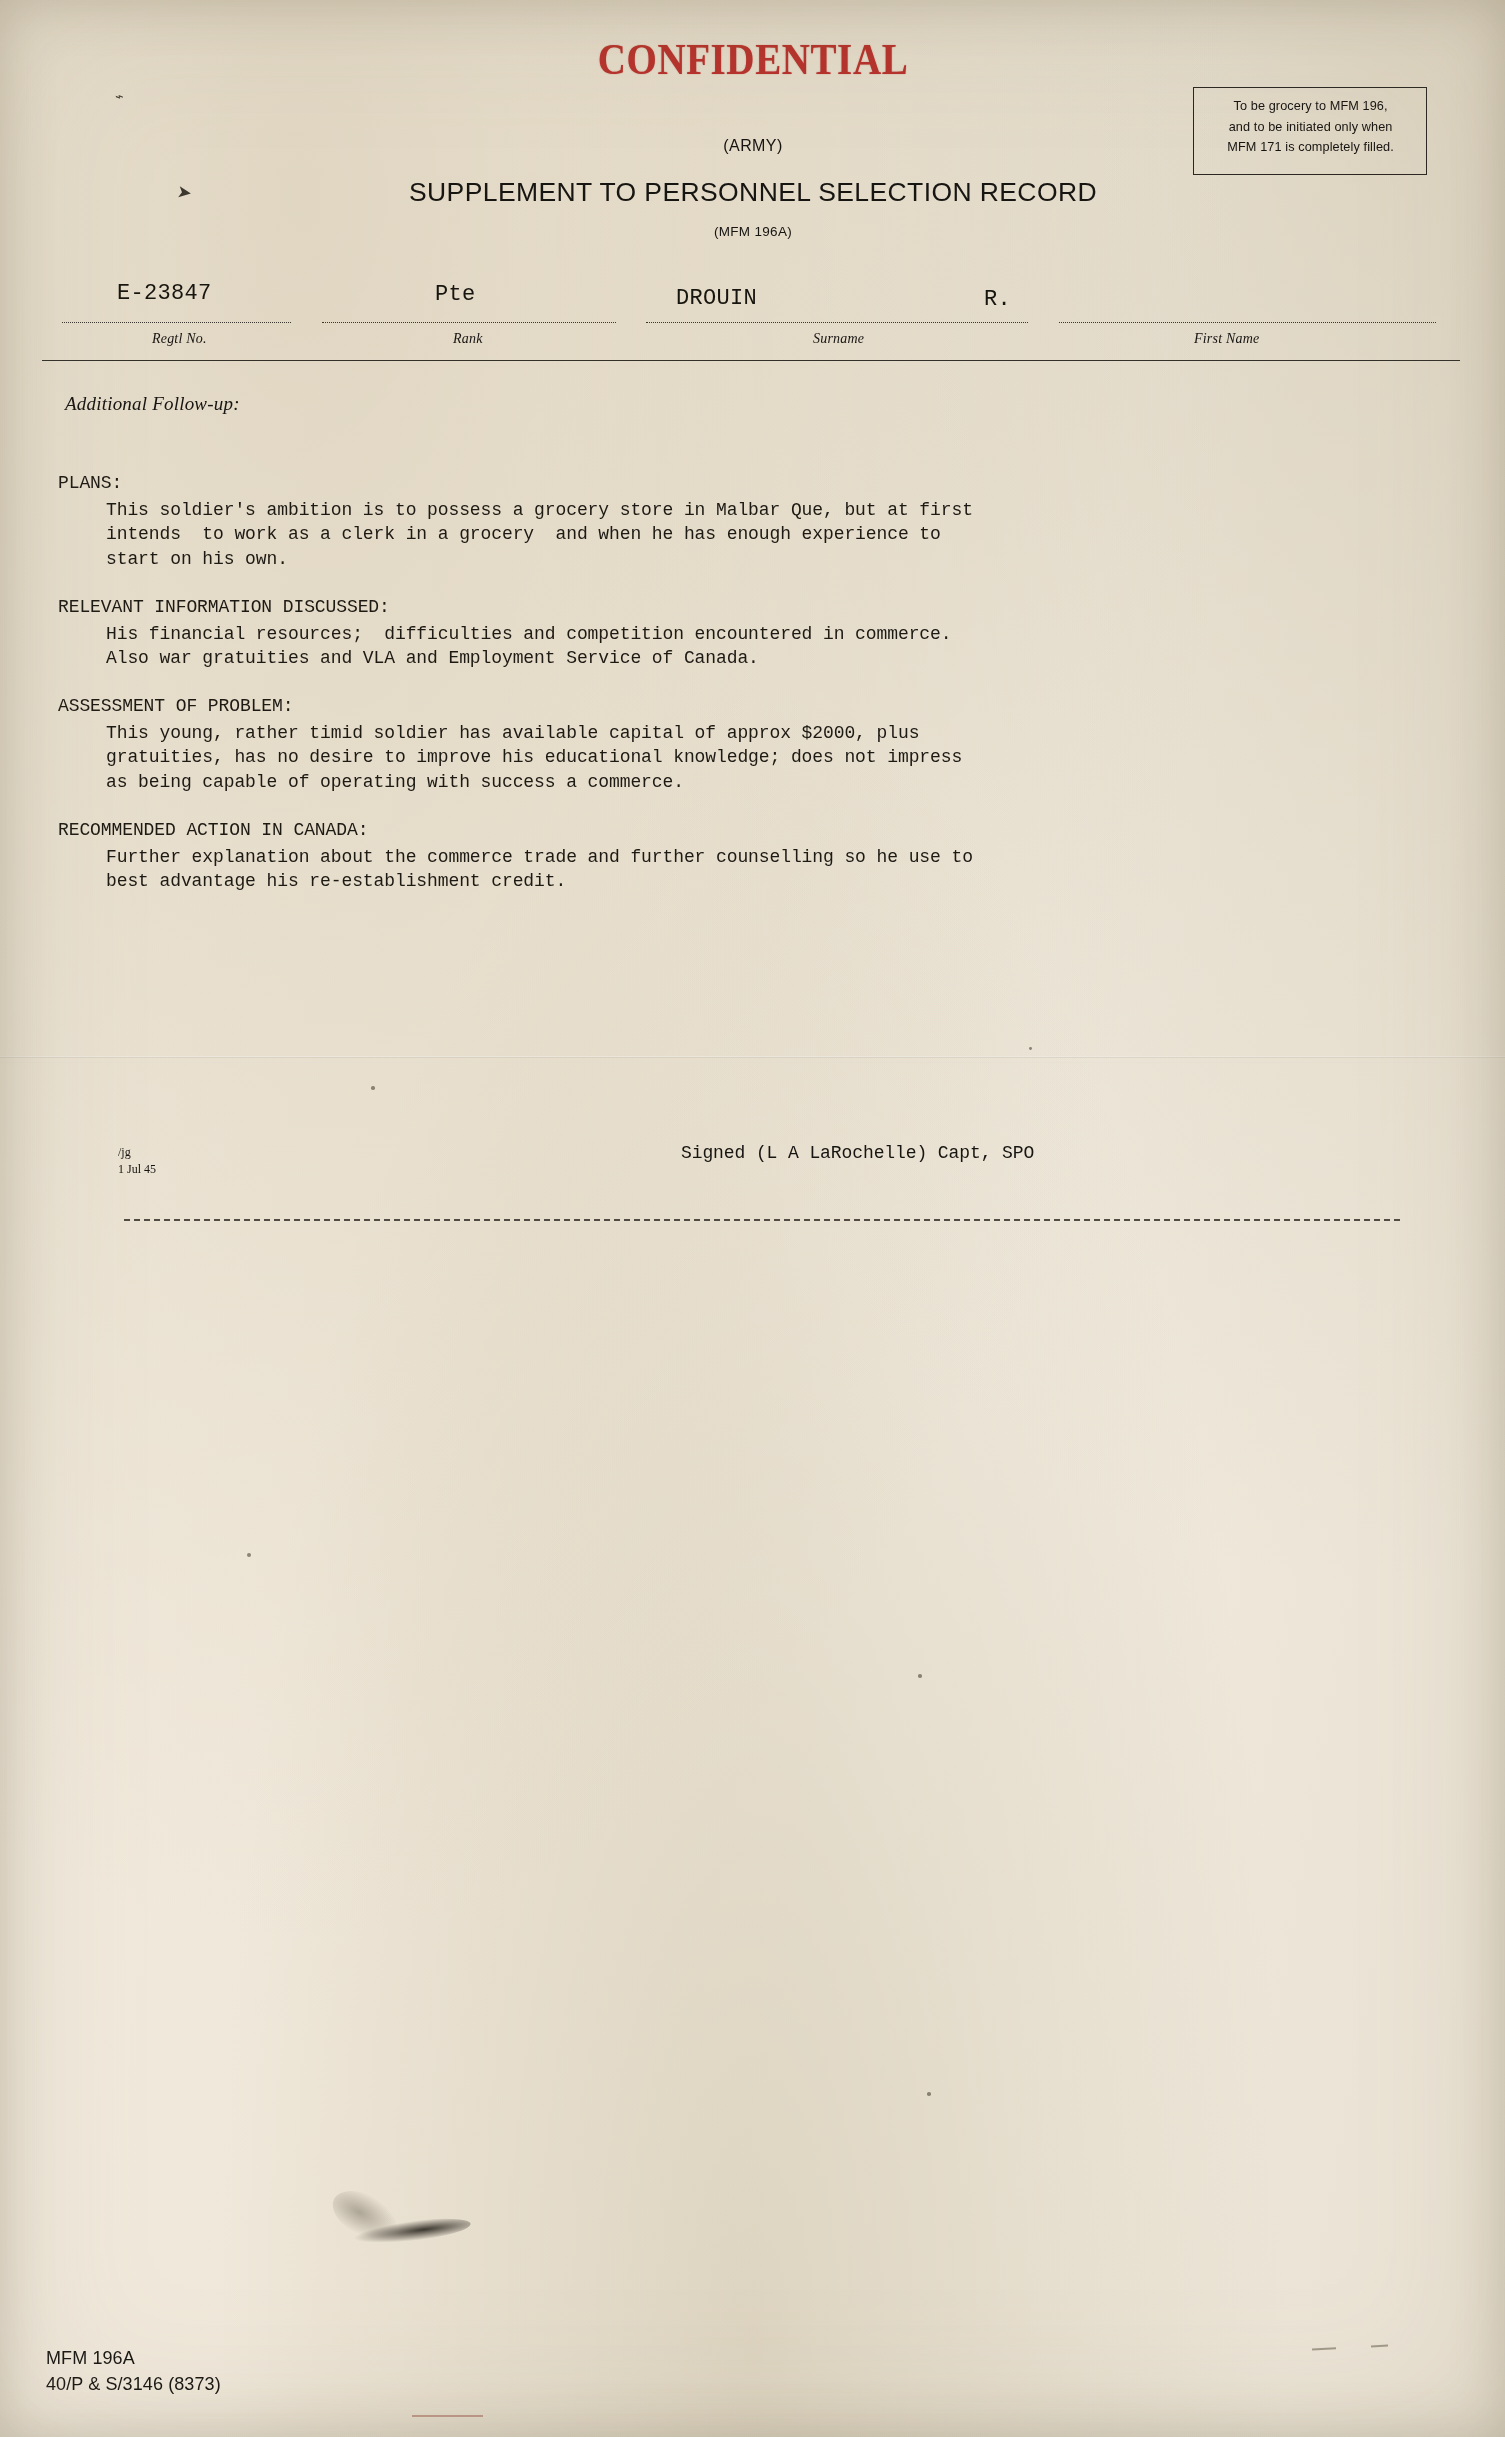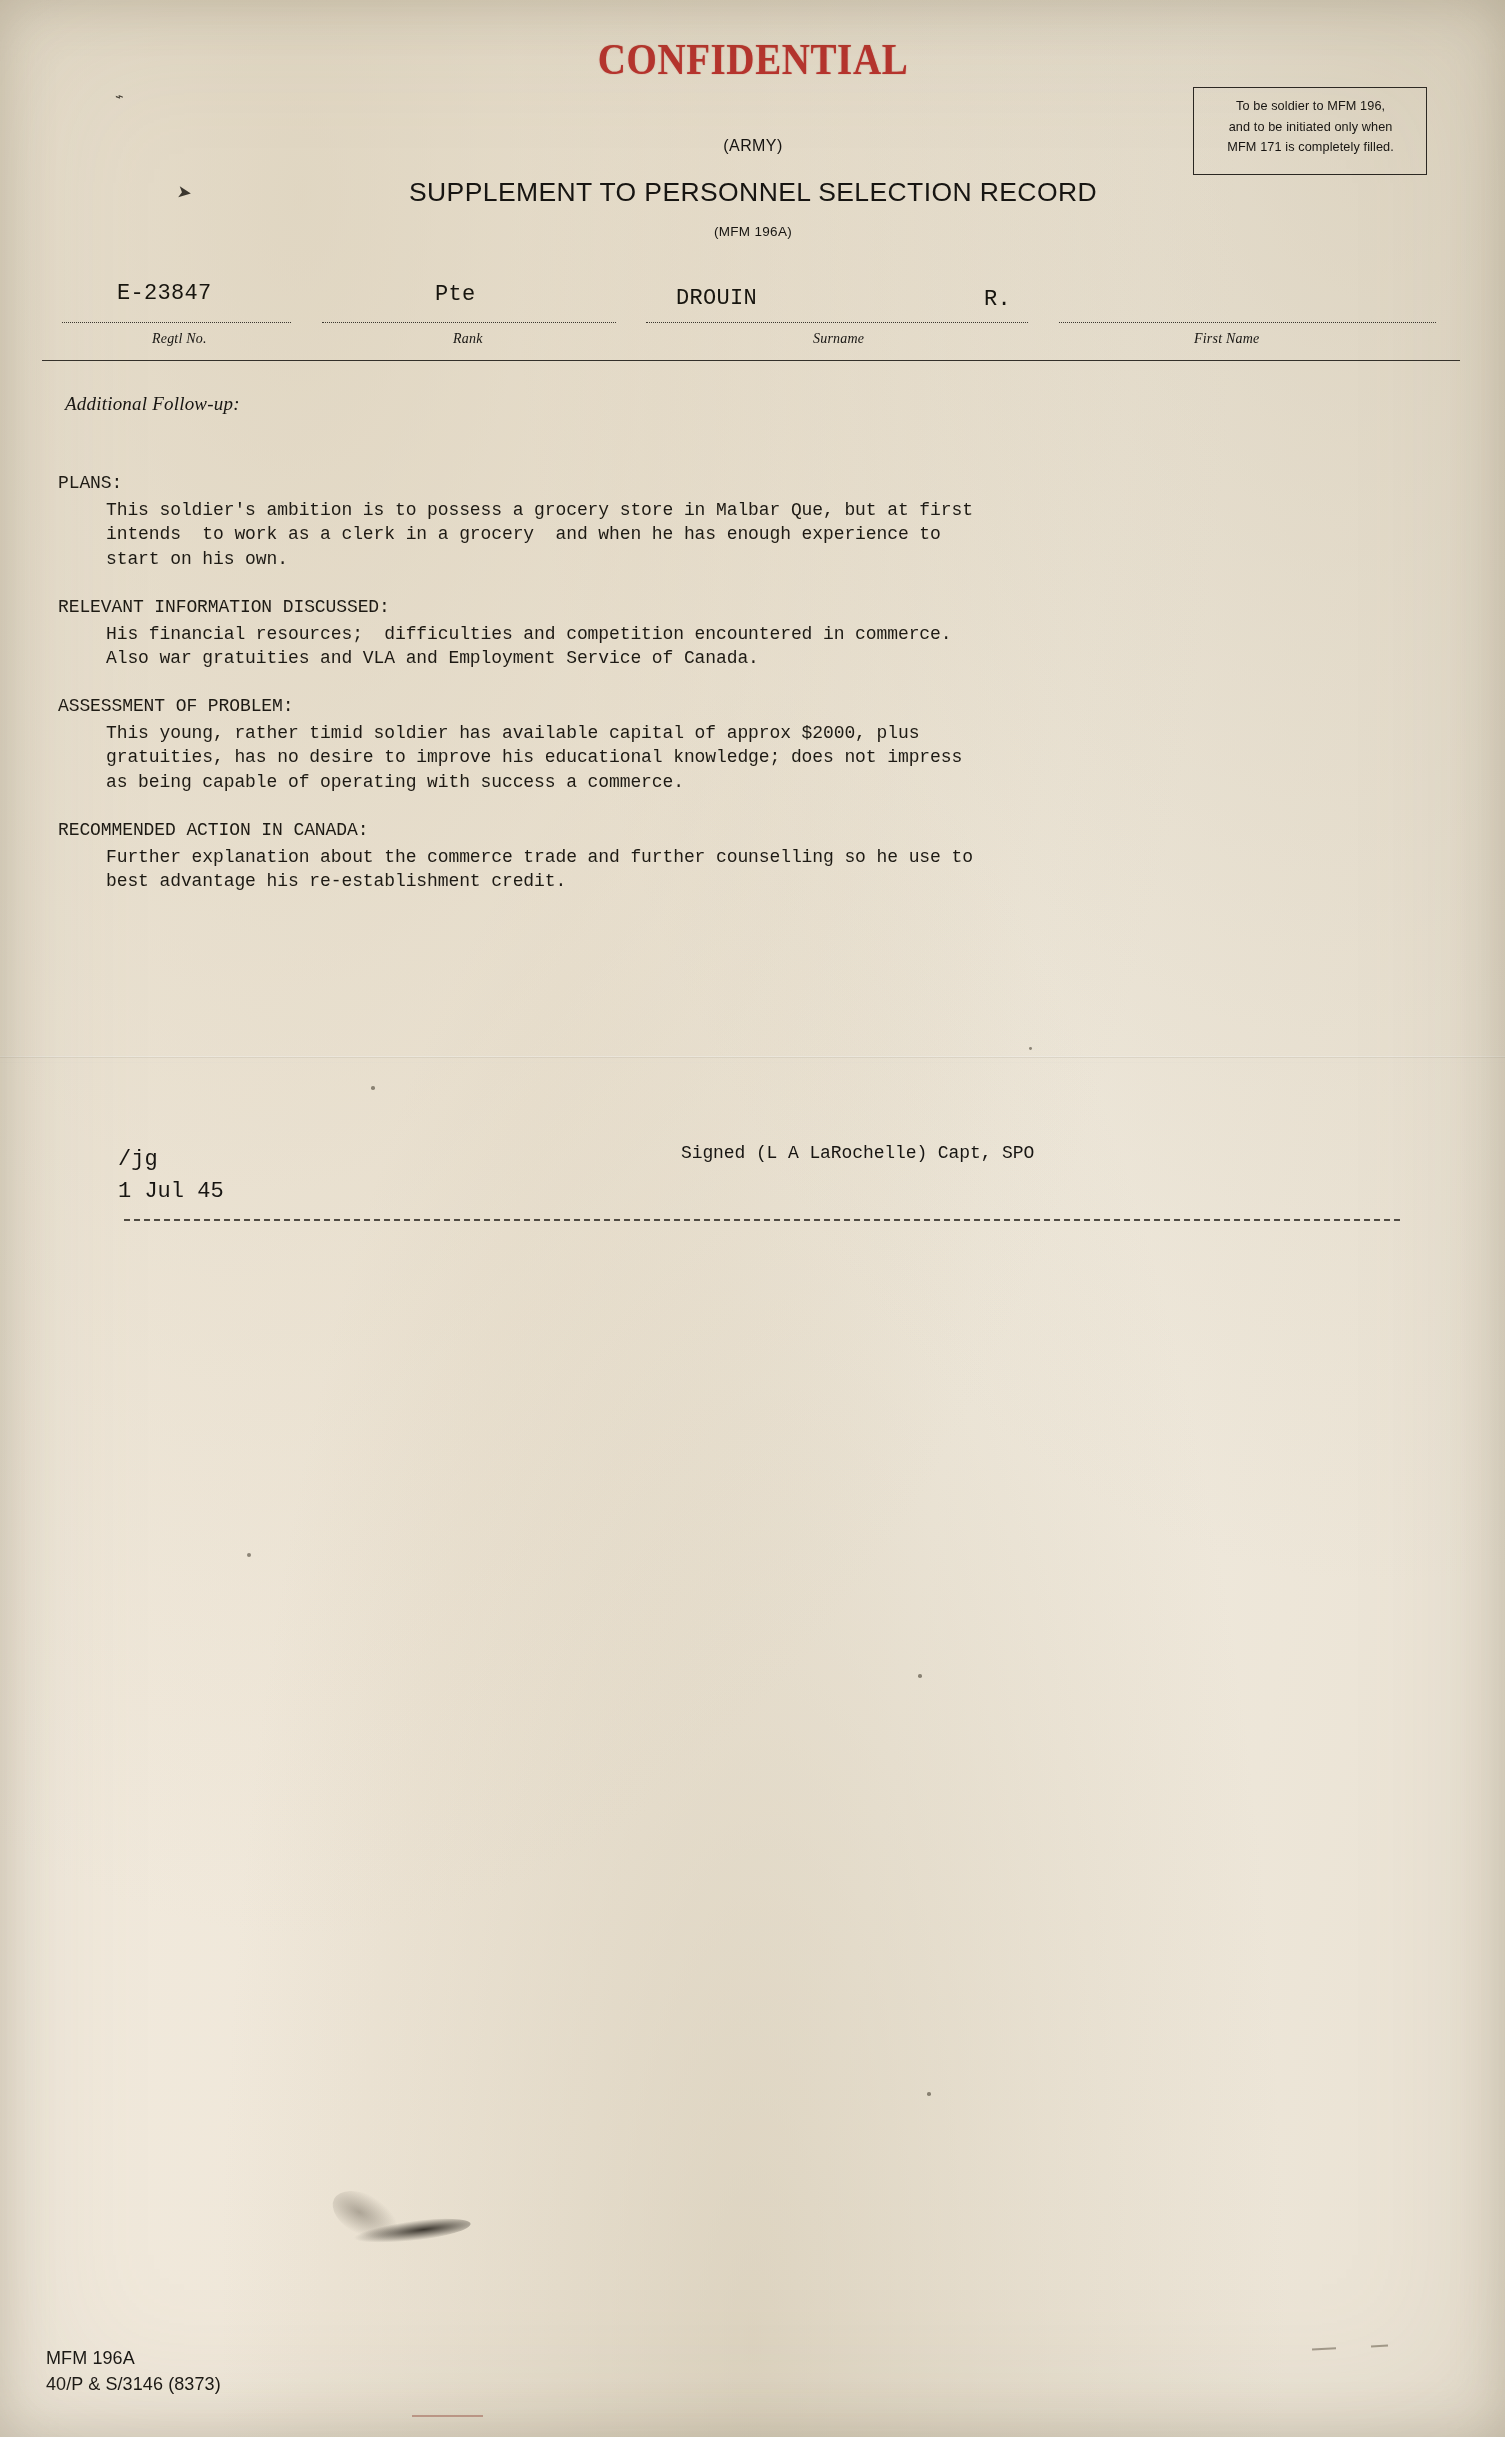--- a/index.html
+++ b/index.html
@@ -187,22 +187,22 @@
   .sec-body.last { margin-bottom: 8px; }
 
   .sign-block {
     position: absolute;
     left: 0; top: 0; width: 100%;
   }
   .initials {
     position: absolute;
     left: 118px;
     top: 1144px;
-    font-family: Liberation Mono, monospace;
-    font-size: 22px;
+    font-family: Liberation Serif, serif;
+    font-size: 12px;
     line-height: 1.45;
     white-space: pre;
   }
   .signed {
     position: absolute;
     left: 681px;
     top: 1143px;
     font-family: "Liberation Mono", monospace;
     font-size: 18px;
     letter-spacing: -0.1px;
@@ -287,21 +287,21 @@
 <div class="page">
 
   <div class="paper-tint"></div>
 
   <div class="confidential">CONFIDENTIAL</div>
   <div class="army">(ARMY)</div>
   <div class="supp">SUPPLEMENT TO PERSONNEL SELECTION RECORD</div>
   <div class="mfm">(MFM 196A)</div>
 
   <div class="note-box">
-    <div>To be soldier to MFM 196,</div>
+    <div>To be grocery to MFM 196,</div>
     <div>and to be initiated only when</div>
     <div>MFM 171 is completely filled.</div>
   </div>
 
   <div class="corner-mark">⌁</div>
   <div class="corner-mark2">➤</div>
 
   <div class="idrow">
     <div class="id-val v-regtl">E-23847</div>
     <div class="id-val v-rank">Pte</div>

